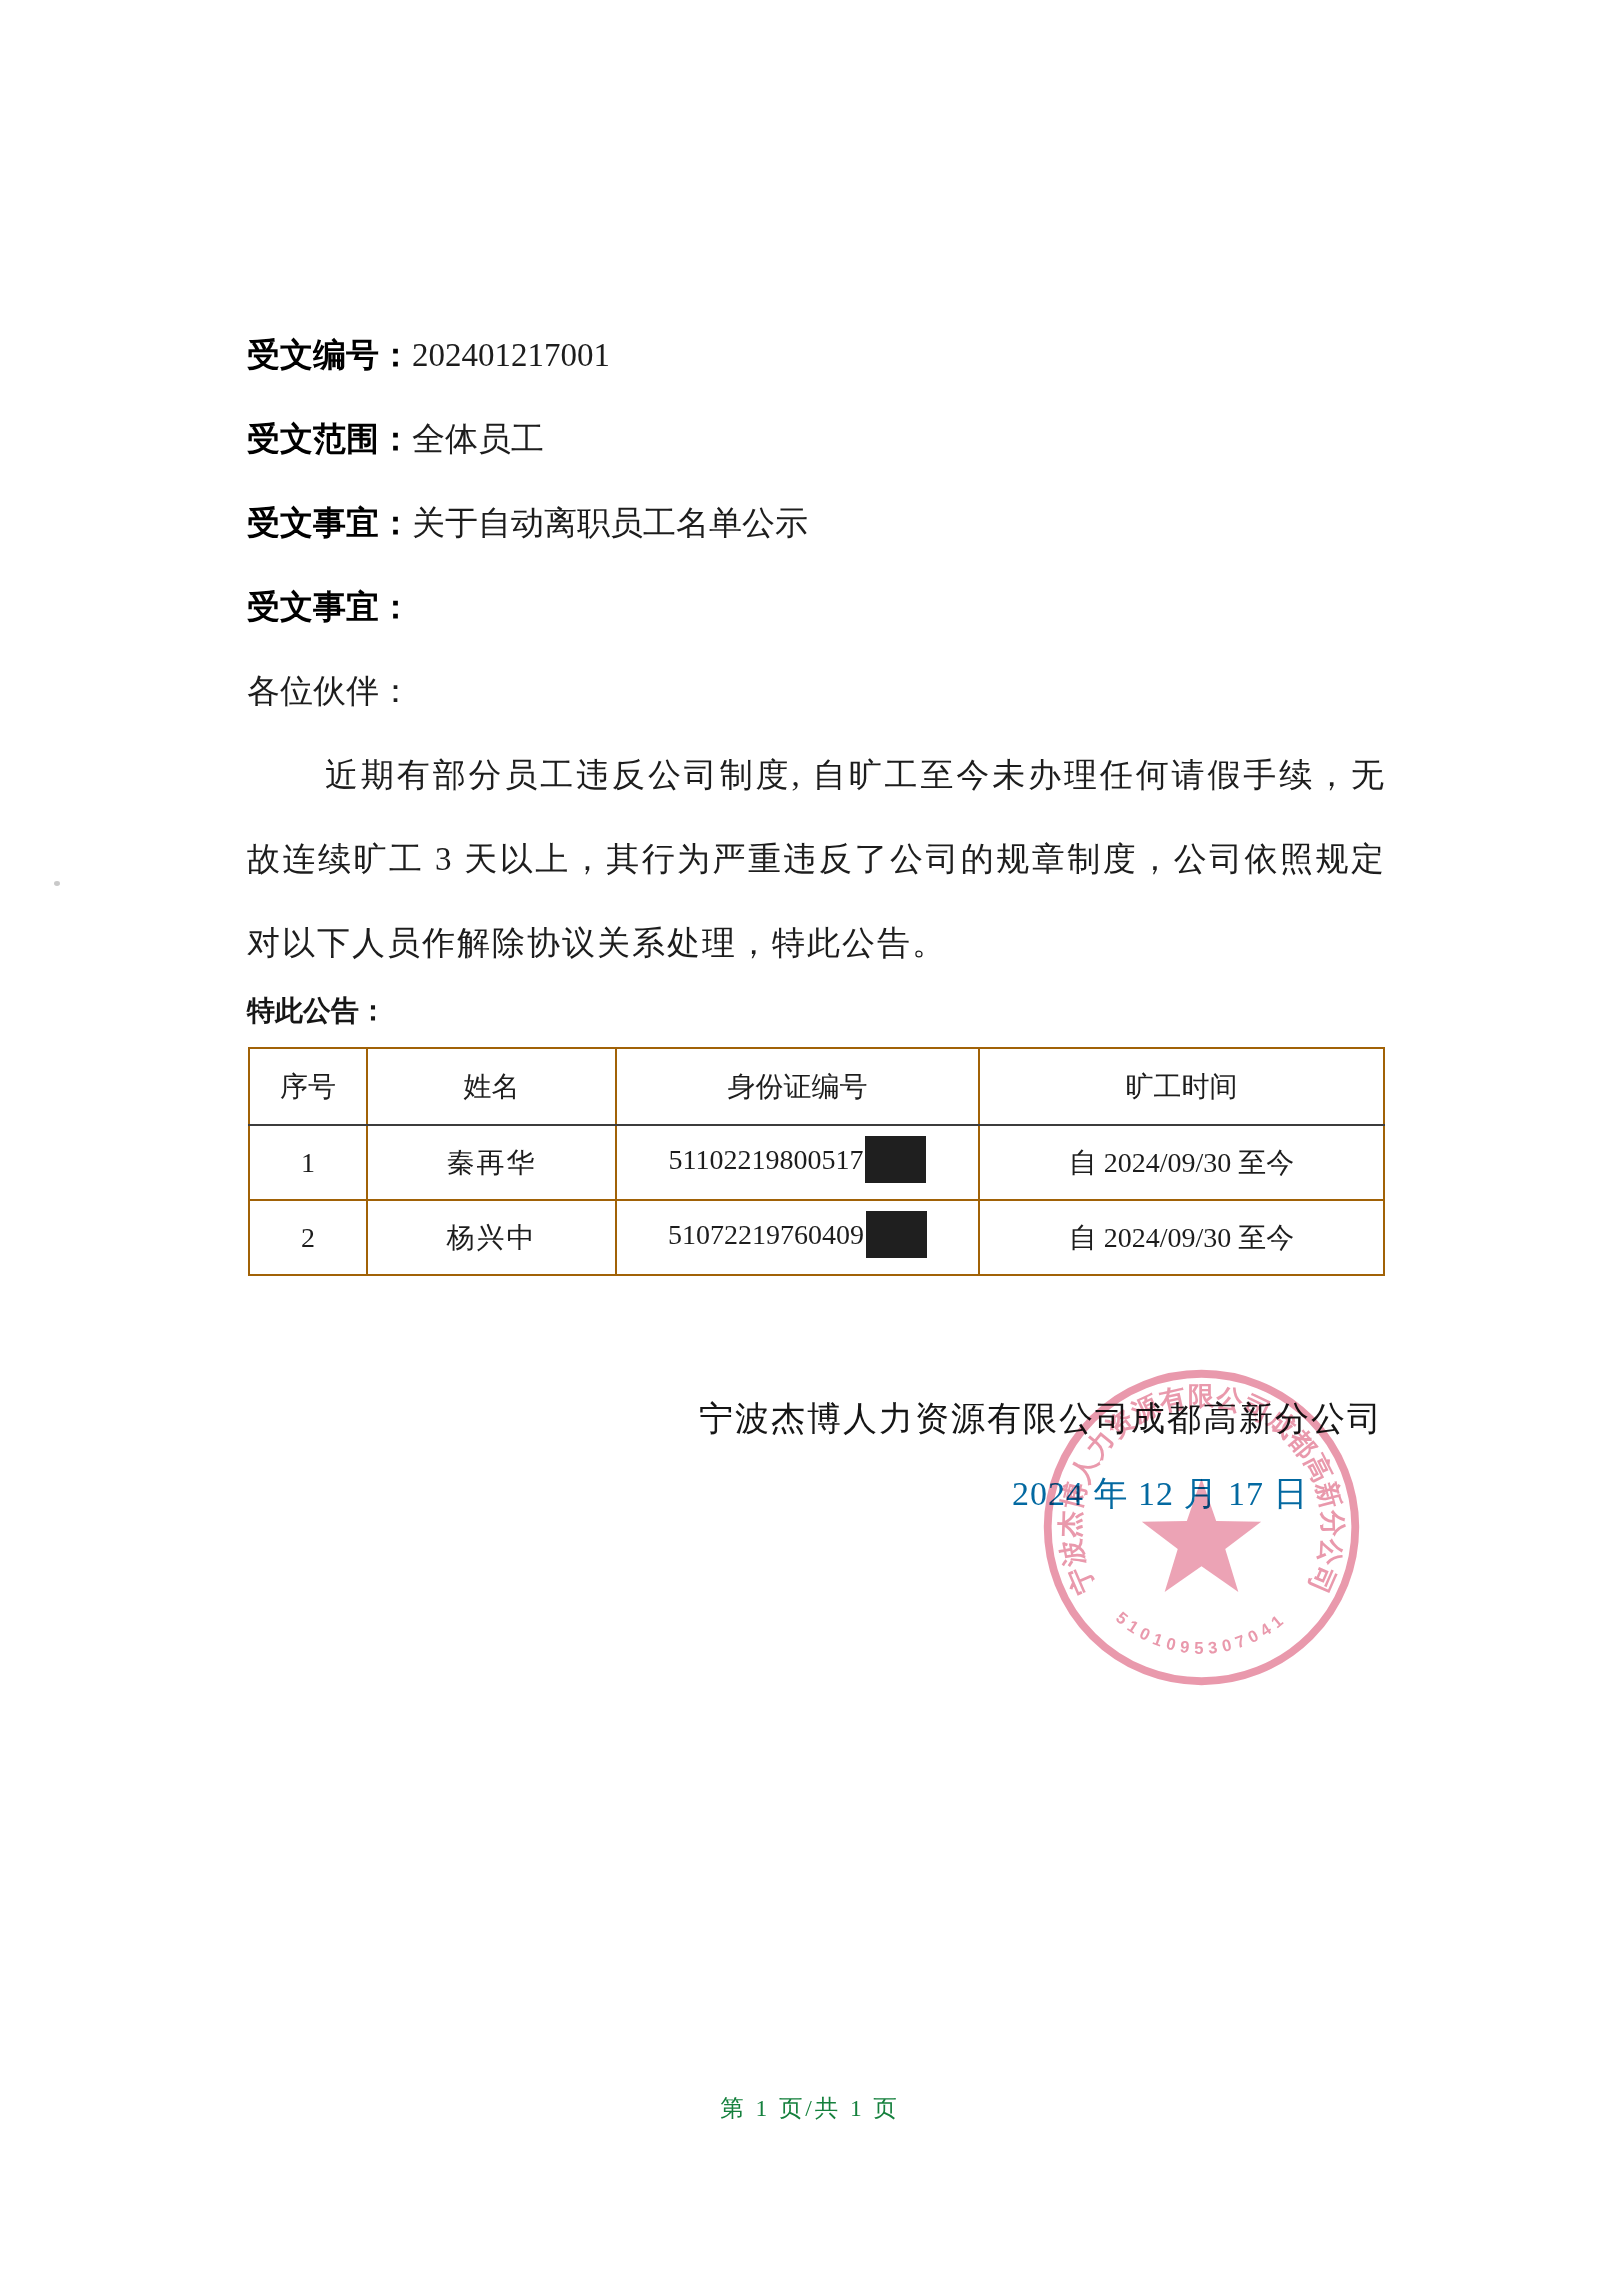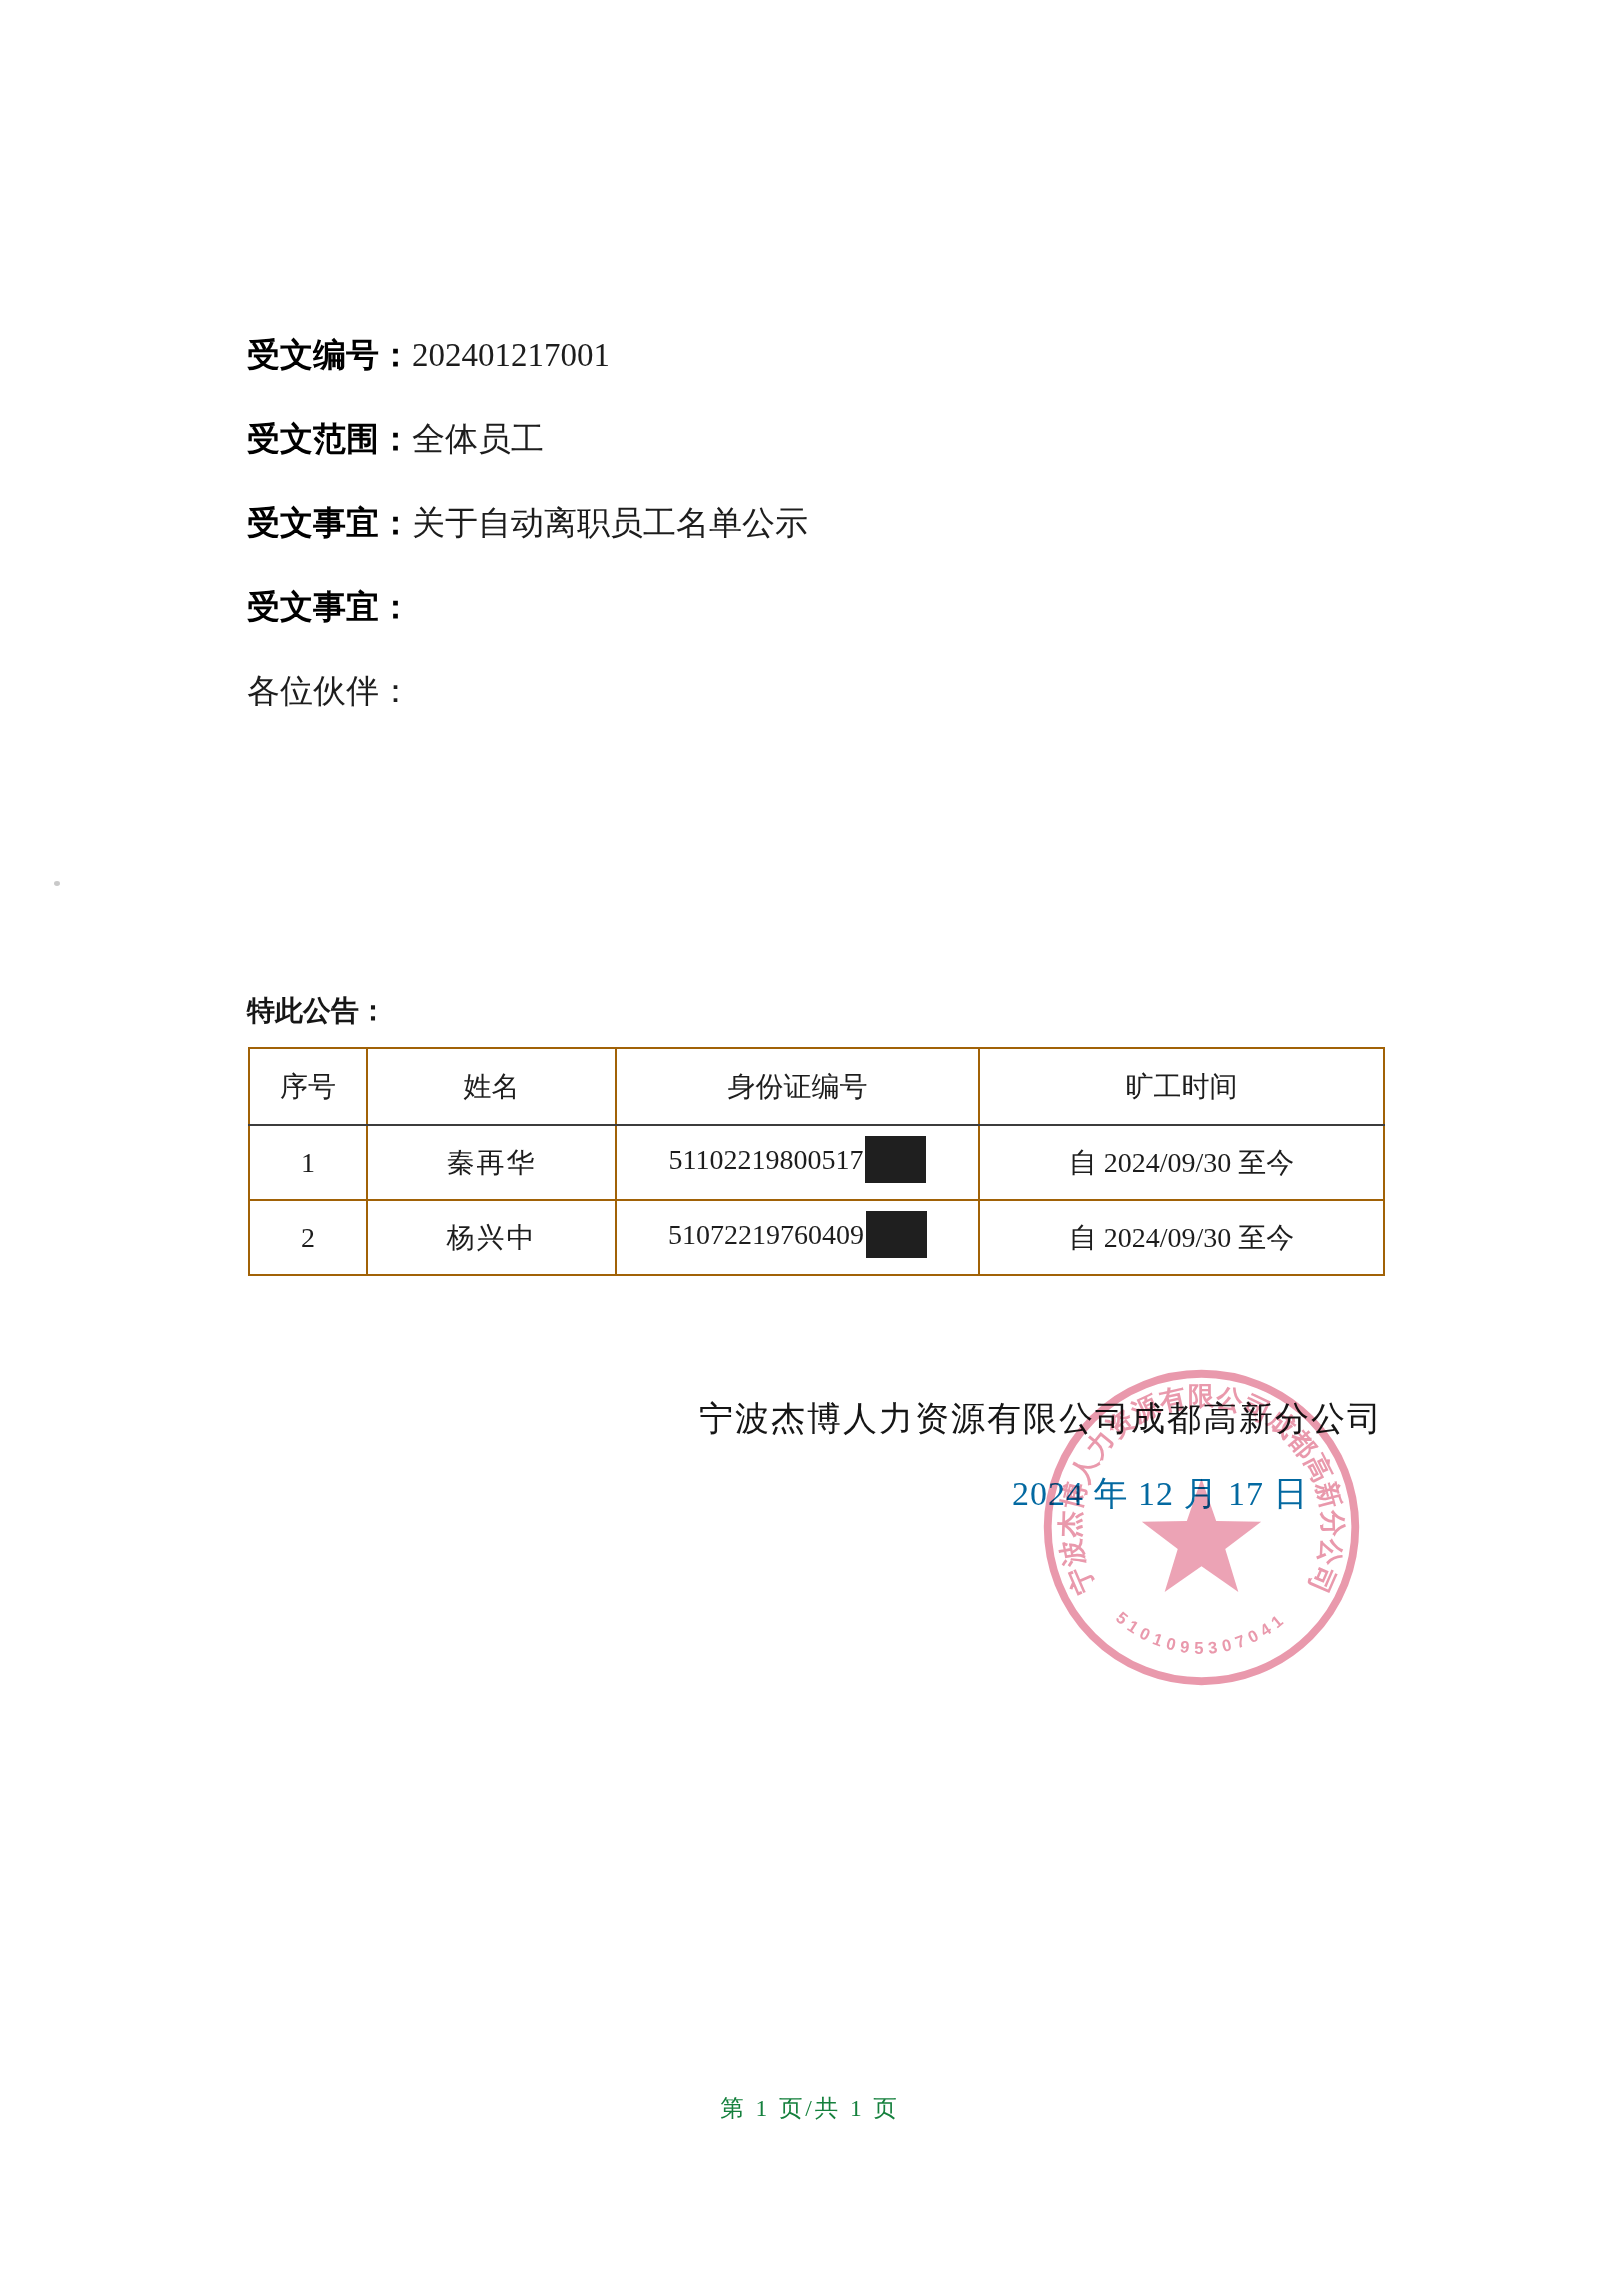--- a/index.html
+++ b/index.html
@@ -144,20 +144,21 @@
     <div class="field-line">
       <span class="field-label">受文范围：</span><span>全体员工</span>
     </div>
     <div class="field-line">
       <span class="field-label">受文事宜：</span><span>关于自动离职员工名单公示</span>
     </div>
     <div class="field-line">
       <span class="field-label">受文事宜：</span><span></span>
     </div>
     <div class="salutation">各位伙伴：</div>
+    <p class="body-para">近期有部分员工违反公司制度, 自旷工至今未办理任何请假手续，无故连续旷工 3 天以上，其行为严重违反了公司的规章制度，公司依照规定对以下人员作解除协议关系处理，特此公告。</p>
   </div>
 
   <div class="list-intro">特此公告：</div>
 
   <table class="doc-table">
     <colgroup>
         <col class="c1">
         <col class="c2">
         <col class="c3">
         <col class="c4">

